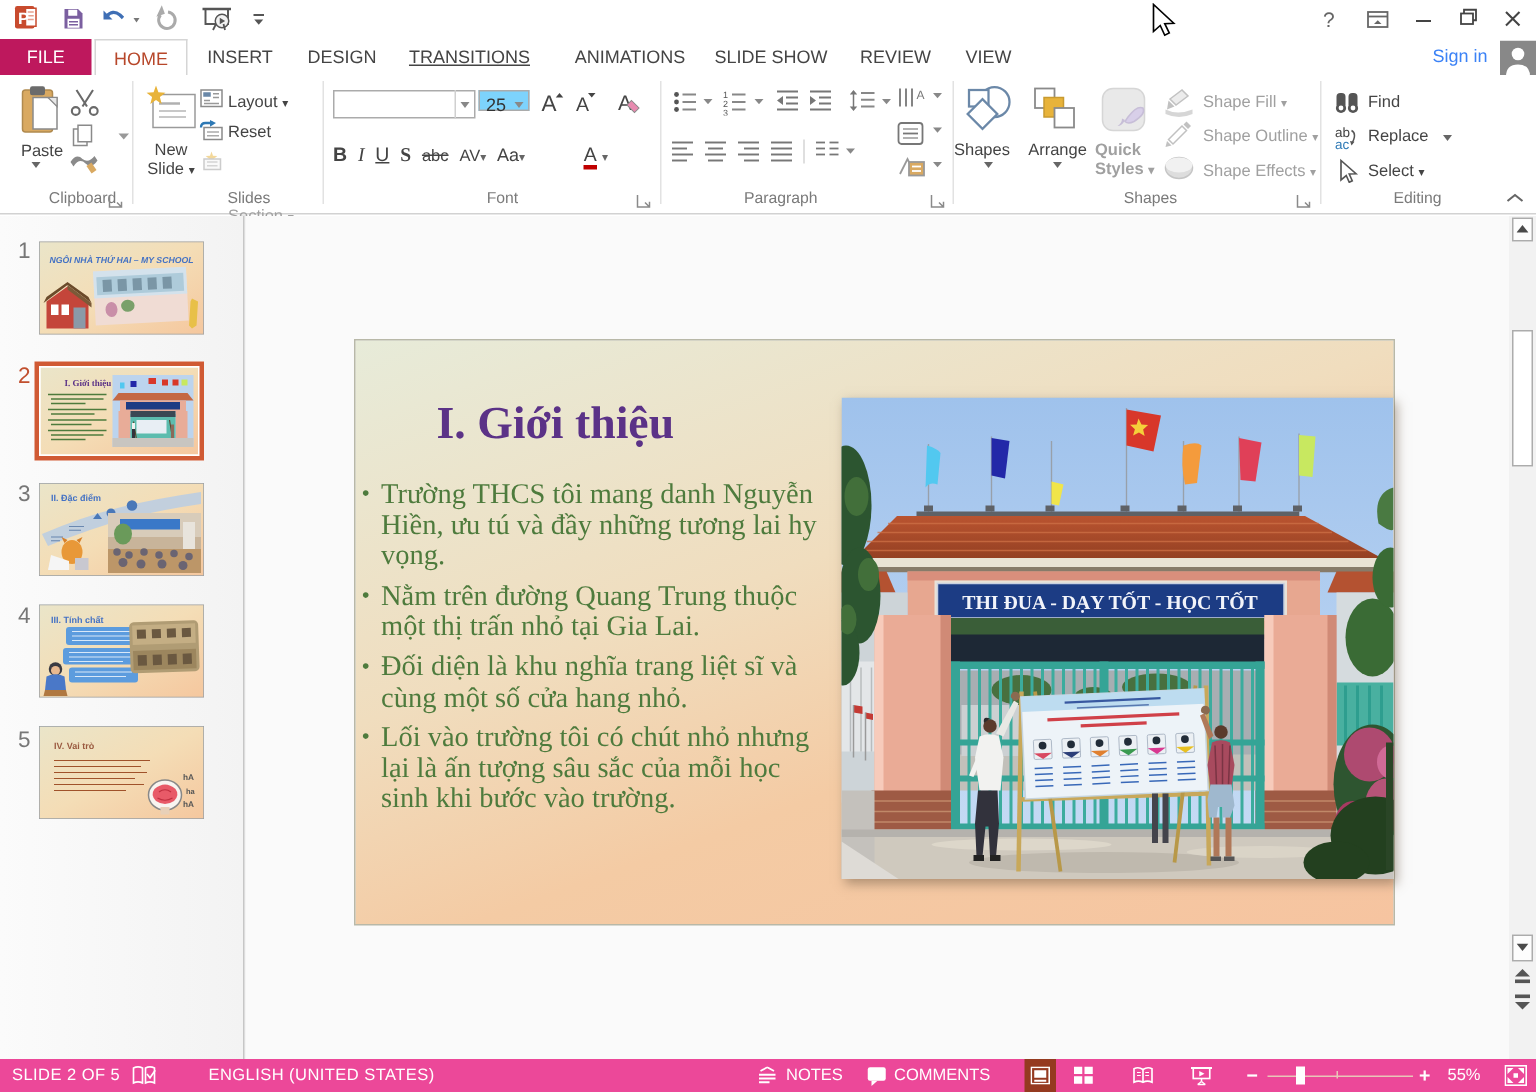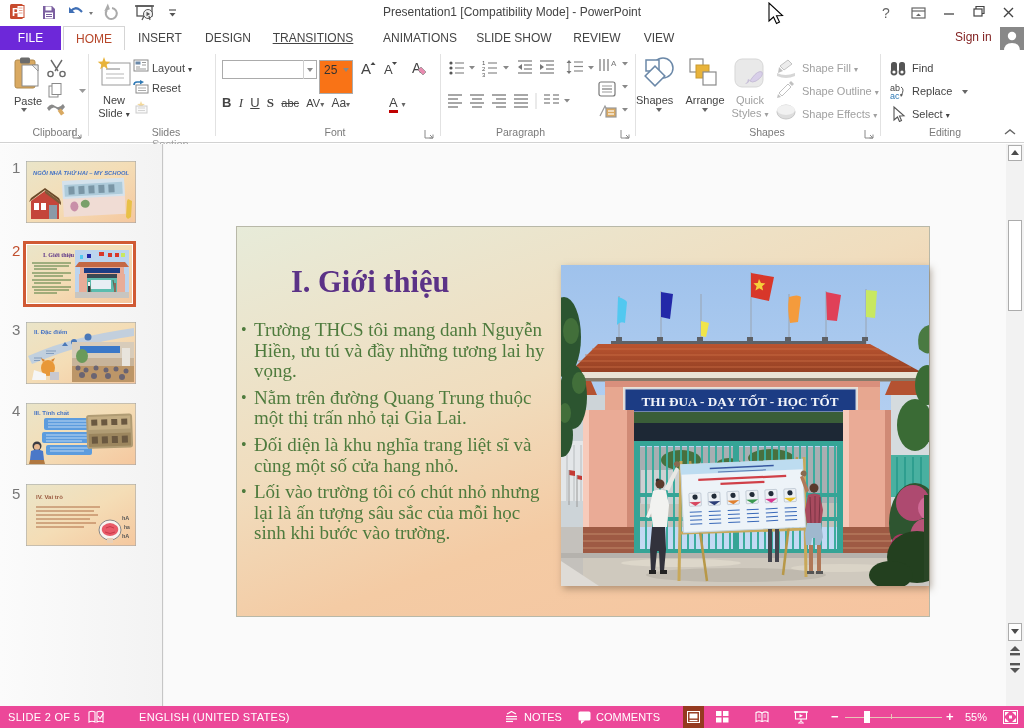--- a/index.html
+++ b/index.html
@@ -7,21 +7,21 @@
   body { font-family:"Liberation Sans", sans-serif; position:relative; background:#fff; }
   .abs { position:absolute; }
 
   
   #titlebar { position:absolute; left:0; top:0; width:1024px; height:26px; background:#fff; }
   #titletext { position:absolute; top:5px; width:100%; text-align:center; font-size:12px; color:#444; }
 
   
   #tabrow { position:absolute; left:0; top:26px; width:1024px; height:24px; background:#fff; }
   .tab { position:absolute; top:0; height:24px; line-height:24px; font-size:12px; color:#444; text-align:center; }
-  #tab-file { left:0; width:61px; background:#6d28d9; color:#fff; }
+  #tab-file { left:0; width:61px; background:#be185d; color:#fff; }
   #tab-home { left:63px; width:62px; background:#fff; color:#B7472A; border:1px solid #d5d5d5; border-bottom:none; }
 
   
   #ribbon { position:absolute; left:0; top:50px; width:1024px; height:93px; background:#fff; border-bottom:1px solid #d2d2d2; }
   .gsep { position:absolute; top:4px; width:1px; height:82px; background:#e2e2e2; }
   .glabel { position:absolute; top:76px; font-size:10.5px; color:#7a7a7a; text-align:center;padding-left:32px; }
   .rtext { font-size:11px; color:#444; }
   .grey { color:#a0a0a0; }
   .dlg { position:absolute; width:10px; height:10px; }
 
@@ -36,21 +36,20 @@
   
   #statusbar { position:absolute; left:0; top:706px; width:1024px; height:22px; background:#ec4899; color:#fff; font-size:11px; }
   .bl { position:relative; padding-left:13px; margin-bottom:6px; }
   .bu { position:absolute; left:0; top:0; font-size:16px; }
   .tnum { position:absolute; left:12px; font-size:15px; color:#777; }
   .thumb { position:absolute; }
 </style>
 </head>
 <body>
   <div id="titlebar">
-    <div id="titletext">Presentation1 [Compatibility Mode] - PowerPoint</div>
 
     <svg class="abs" style="left:9px;top:3px;" width="170" height="20" viewBox="0 0 170 20">
 
       <rect x="1" y="1" width="13" height="15" rx="1.5" fill="#C84B2E"></rect>
       <rect x="8" y="2.5" width="7" height="12" fill="#fff" stroke="#C84B2E" stroke-width="1"></rect>
       <line x1="9.5" y1="5" x2="13.5" y2="5" stroke="#E6A08E" stroke-width="1"></line>
       <line x1="9.5" y1="7.5" x2="13.5" y2="7.5" stroke="#E6A08E" stroke-width="1"></line>
       <line x1="9.5" y1="10" x2="13.5" y2="10" stroke="#E6A08E" stroke-width="1"></line>
       <text x="3" y="13" font-size="11" font-weight="bold" fill="#fff" font-family="Liberation Sans">P</text>
 
@@ -96,21 +95,21 @@
   <div id="tabrow">
     <div class="tab" id="tab-file">FILE</div>
     <div class="tab" id="tab-home">HOME</div>
     <div class="tab" style="left:133px;width:54px;">INSERT</div>
     <div class="tab" style="left:200px;width:56px;">DESIGN</div>
     <div class="tab" style="left:265px;width:96px;text-decoration:underline;">TRANSITIONS</div>
     <div class="tab" style="left:375px;width:90px;">ANIMATIONS</div>
     <div class="tab" style="left:469px;width:90px;">SLIDE SHOW</div>
     <div class="tab" style="left:567px;width:60px;">REVIEW</div>
     <div class="tab" style="left:636px;width:46px;">VIEW</div>
-    <div class="abs" style="left:955px;top:4px;font-size:12px;color:#7f1d1d;">Sign in</div>
+    <div class="abs" style="left:955px;top:4px;font-size:12px;color:#3b82f6;">Sign in</div>
     <svg class="abs" style="left:1000px;top:1px;" width="24" height="24" viewBox="0 0 24 24">
       <rect width="24" height="24" fill="#888"></rect>
       <circle cx="12" cy="9" r="4.2" fill="#fff"></circle>
       <path d="M4 24 q0 -8 8 -8 q8 0 8 8 z" fill="#fff"></path>
     </svg>
   </div>
   <div id="ribbon">
 
     <svg class="abs" style="left:12px;top:7px;" width="30" height="36" viewBox="0 0 30 36">
       <rect x="3" y="3" width="20" height="28" rx="2" fill="#D9A961" stroke="#b08a4f" stroke-width="1"></rect>
@@ -180,21 +179,21 @@
     </svg>
     <div class="abs rtext" style="left:152px;top:12px;">Layout <span style="font-size:8px;">▾</span></div>
     <div class="abs rtext" style="left:152px;top:32px;">Reset</div>
     <div class="abs rtext grey" style="left:152px;top:56px;margin-top:32px;">Section <span style="font-size:8px;">▾</span></div>
     <div class="glabel" style="left:105px;width:90px;">Slides</div>
     <div class="gsep" style="left:215px;"></div>
 
     <div class="abs" style="left:222px;top:10px;width:95px;height:19px;background:#fff;border:1px solid #ababab;"></div>
     <div class="abs" style="left:303px;top:10px;width:14px;height:19px;border-left:1px solid #d0d0d0;"></div>
     <div class="abs" style="left:307px;top:18px;width:0;height:0;border-left:3px solid transparent;border-right:3px solid transparent;border-top:4px solid #888;"></div>
-    <div class="abs" style="left:319px;top:10px;width:34px;height:34px;background:#f97316;border:1px solid #ababab;font-size:12px;color:#333;padding:2px 0 0 4px;">25</div>
+    <div class="abs" style="left:319px;top:10px;width:34px;height:14px;background:#7dd3fc;border:1px solid #ababab;font-size:12px;color:#333;padding:2px 0 0 4px;">25</div>
     <div class="abs" style="left:343px;top:18px;width:0;height:0;border-left:3px solid transparent;border-right:3px solid transparent;border-top:4px solid #888;"></div>
     <svg class="abs" style="left:360px;top:8px;" width="70px" height="20" viewBox="0 0 70 20">
       <text x="1" y="16" font-size="15" fill="#444" font-family="Liberation Sans">A</text>
       <path d="M13 4 l2.5 3 h-5 z" fill="#444"></path>
       <text x="24" y="16" font-size="13" fill="#444" font-family="Liberation Sans">A</text>
       <path d="M34.5 7 l2.5 -3 h-5 z" fill="#444"></path>
       <g transform="translate(52,1)">
         <text x="0" y="14" font-size="14" fill="#444" font-family="Liberation Sans">A</text>
         <path d="M9 8 l5 5 -3 3 -5 -5 z" fill="#e88bb0" stroke="#888" stroke-width="0.7"></path>
       </g>
@@ -347,21 +346,21 @@
       <rect x="10" y="9" width="13" height="13" fill="#E8B33A" stroke="#c89a30" stroke-width="1"></rect>
       <rect x="17" y="16" width="13" height="13" fill="#fff" stroke="#8a8a8a" stroke-width="1.2"></rect>
     </svg>
     <div class="abs rtext" style="left:682px;top:44px;width:46px;text-align:center;">Arrange</div>
     <div class="abs" style="left:702px;top:58px;width:0;height:0;border-left:3.5px solid transparent;border-right:3.5px solid transparent;border-top:4px solid #666;"></div>
     <svg class="abs" style="left:732px;top:6px;" width="36" height="36" viewBox="0 0 36 36" opacity="0.55">
       <rect x="3" y="3" width="28" height="28" rx="7" fill="#d8d8d8" stroke="#b5b5b5"></rect>
       <path d="M20 22 q6 -8 10 -6 q2 4 -6 9 q-4 2 -6 0 z" fill="#b9a8d8" stroke="#9a8ab8"></path>
       <path d="M18 24 q-2 4 -5 4 q3 -2 3 -5 z" fill="#9a8ab8"></path>
     </svg>
-    <div class="abs rtext grey" style="left:730px;top:44px;width:40px;text-align:center;line-height:13px;">Quick<br>Styles <span style="font-size:8px;">▾</span></div>
+    <div class="abs rtext grey" style="left:730px;top:44px;width:40px;line-height:13px;font-weight:bold;">Quick<br>Styles <span style="font-size:8px;">▾</span></div>
     <svg class="abs" style="left:776px;top:8px;" width="22" height="64" viewBox="0 0 22 64">
       <g opacity="0.6">
         <path d="M4 8 l8 -6 4 4 -8 6 z" fill="#e0e0e0" stroke="#999"></path>
         <path d="M3 9 l4 4 -5 2 z" fill="#999"></path>
         <path d="M1 15 q8 4 18 0 l0 3 q-9 4 -18 0 z" fill="#bbb"></path>
       </g>
       <g transform="translate(0,23)" opacity="0.6">
         <path d="M3 12 l9 -9 3 3 -9 9 z" fill="#fff" stroke="#999"></path>
         <path d="M2 13 l3 3 -4 1 z" fill="#999"></path>
         <path d="M13 2 l2 -2 3 3 -2 2 z" fill="#999"></path>

